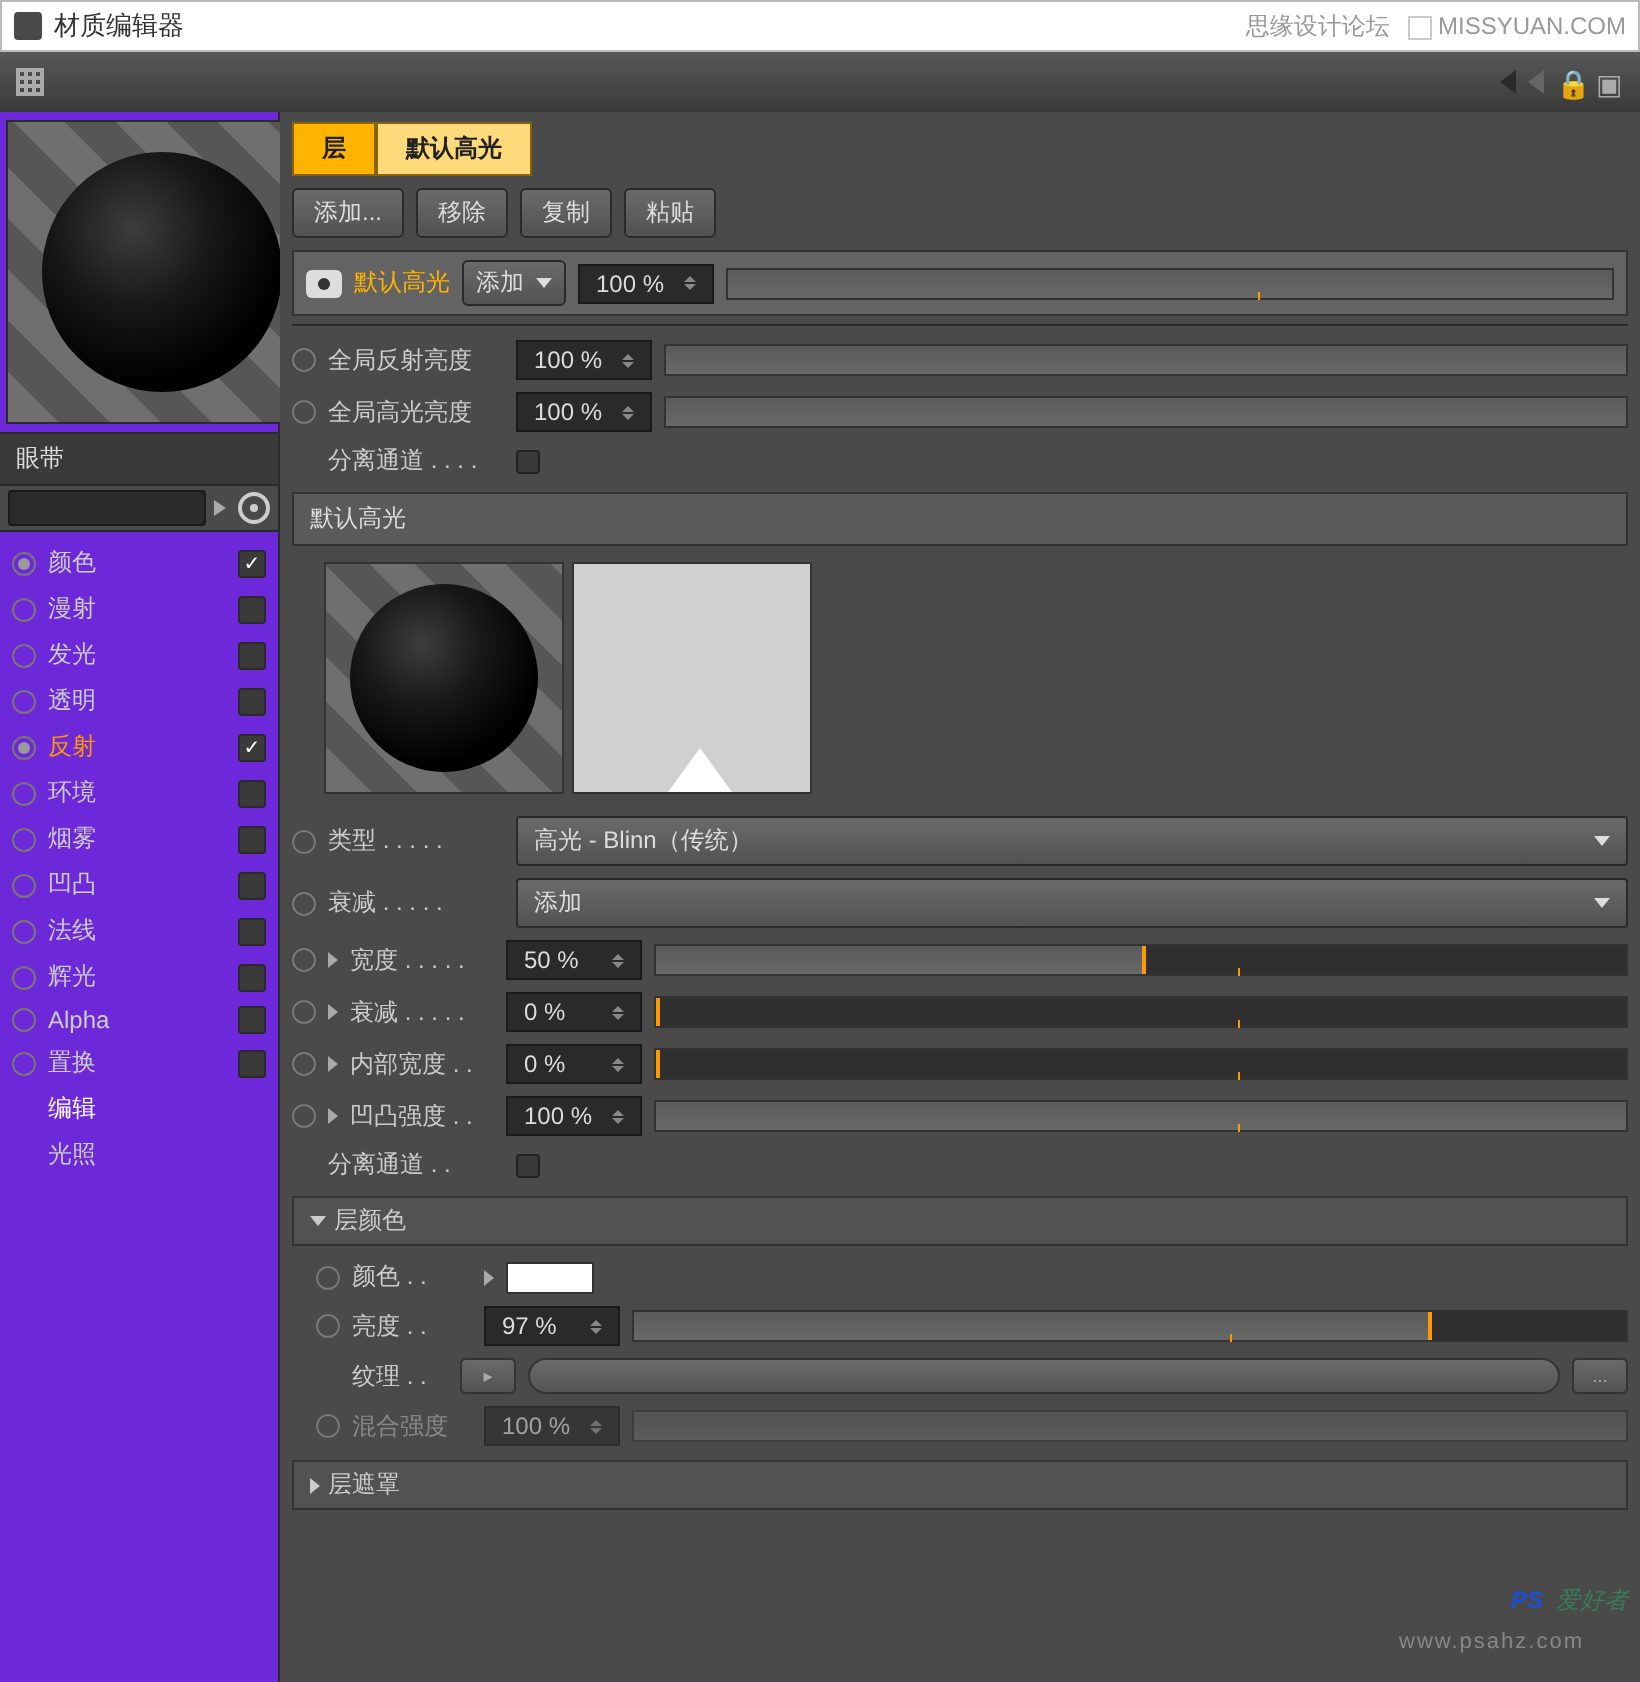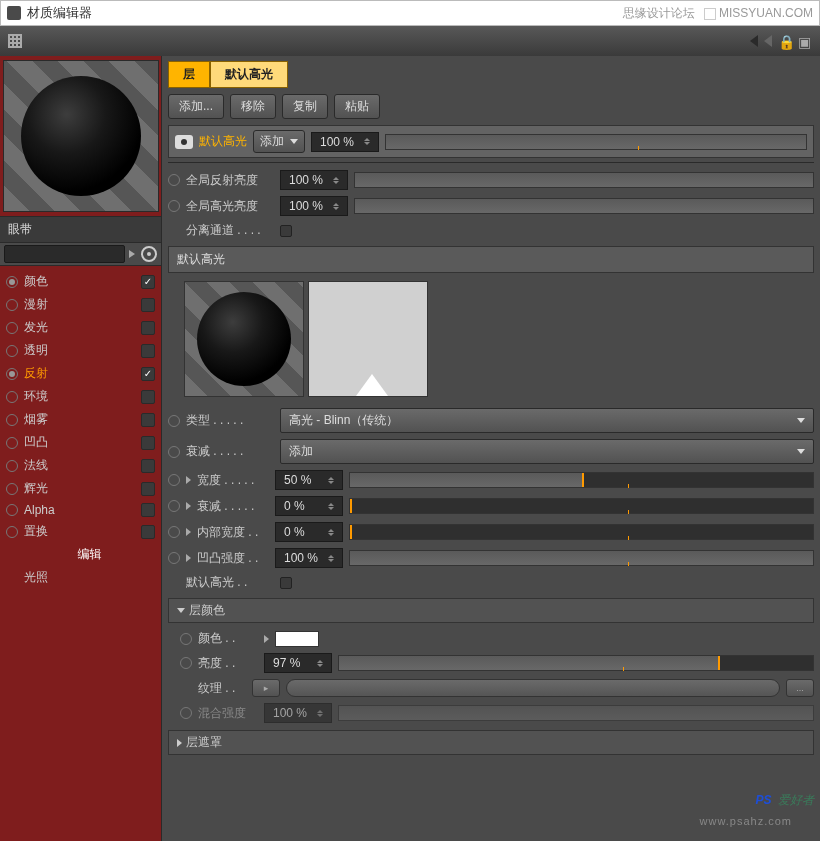--- a/index.html
+++ b/index.html
@@ -9,34 +9,34 @@
 .tb-title { font-size:13px; }
 .tb-right { margin-left:auto; color:#999; font-size:11px; }
 .tb-sq { display:inline-block; width:12px; height:12px; border:1px solid #ccc; margin-left:6px; vertical-align:middle; }
 .toolbar { height:30px; background:linear-gradient(#585858,#3a3a3a); display:flex; align-items:center; padding:0 8px; }
 .toolbar .grid-icon { width:14px; height:14px; background:repeating-linear-gradient(0deg,#aaa 0 2px,transparent 2px 4px),repeating-linear-gradient(90deg,#aaa 0 2px,transparent 2px 4px); }
 .toolbar .right { margin-left:auto; display:flex; gap:6px; align-items:center; }
 .toolbar .tri { width:0; height:0; border-top:6px solid transparent; border-bottom:6px solid transparent; border-right:8px solid #2a2a2a; }
 .toolbar .tri2 { border-right-color:#666; }
 .toolbar .lock { width:14px; height:14px; color:#aaa; font-size:14px; }
 .main { display:flex; height:785px; background:#4a4a4a; }
-.sidebar { width:162px; background:#7f1d1d; border-right:1px solid #2a2a2a; }
+.sidebar { width:140px; background:#6d28d9; border-right:1px solid #2a2a2a; }
 .preview-big { width:156px; height:152px; margin:4px 3px; background:repeating-linear-gradient(45deg,#6f6f6f 0 18px,#565656 18px 36px); display:flex; align-items:center; justify-content:center; border:1px solid #2a2a2a; }
 .sphere-big { width:120px; height:120px; border-radius:50%; background:radial-gradient(circle at 38% 32%,#3d3d3d 0%,#181818 35%,#000 70%); }
 .mat-name { background:#3a3a3a; color:#ddd; padding:4px 8px; border-top:1px solid #2a2a2a; border-bottom:1px solid #2a2a2a; }
 .search-row { display:flex; align-items:center; padding:2px 4px; background:#4a4a4a; border-bottom:1px solid #2a2a2a; }
 .search-input { flex:1; height:18px; background:#2a2a2a; border:1px solid #1a1a1a; border-radius:2px; }
 .arrow-r { width:0; height:0; border-top:4px solid transparent; border-bottom:4px solid transparent; border-left:6px solid #aaa; margin:0 4px; }
 .target-icon { width:16px; height:16px; border-radius:50%; border:2px solid #ccc; position:relative; margin-left:2px; }
 .target-icon::after { content:''; position:absolute; width:4px; height:4px; background:#ccc; border-radius:50%; top:4px; left:4px; }
 .channel-list { padding-top:4px; }
 .channel-row { display:flex; align-items:center; padding:3px 6px; color:#ccc; }
 .channel-row.active { color:#ff9a00; }
 .channel-row.sub { padding-left:24px; color:#ccc; }
-.channel-row.sub.hl { color:#fff;justify-content:center; }
+.channel-row.sub.hl { color:#fff; }
 .radio-o { width:12px; height:12px; border:1px solid #777; border-radius:50%; margin-right:6px; flex-shrink:0; }
 .radio-o.on::after { content:''; display:block; width:6px; height:6px; background:#999; border-radius:50%; margin:2px; }
 .chk { width:14px; height:14px; border:1px solid #2a2a2a; background:#3a3a3a; border-radius:2px; margin-left:auto; }
 .chk.on { background:#3a3a3a; display:flex; align-items:center; justify-content:center; }
 .chk.on::after { content:'✓'; color:#fff; font-size:10px; }
 .content { flex:1; background:#4a4a4a; padding:5px 6px; overflow:hidden; }
 .tabs { display:flex; gap:0; margin-bottom:6px; }
 .tab { background:#ffb400; color:#222; padding:4px 14px; font-weight:bold; border:1px solid #8a6200; }
 .tab.inactive { background:#ffda7a; }
 .btn-row { display:flex; gap:6px; margin-bottom:6px; }
@@ -320,21 +320,21 @@
           <div class="spin-arr">
             <span class="u"></span>
             <span class="d"></span>
           </div>
         </div>
       <div class="slider">
           <div class="mark" style="left:60%"></div>
         </div>
     </div>
     <div class="prop-row">
-      <span class="prop-label" style="margin-left:18px">默认高光 . .</span>
+      <span class="prop-label" style="margin-left:18px">分离通道 . .</span>
       <div class="chk-sm"></div>
     </div>
 
     <div class="sub-section">
       <div class="tri-d"></div>
       <span>层颜色</span>
     </div>
     <div class="prop-row" style="padding-left:12px">
       <div class="radio-o"></div>
       <span class="prop-label" style="min-width:60px">颜色 . .</span>

